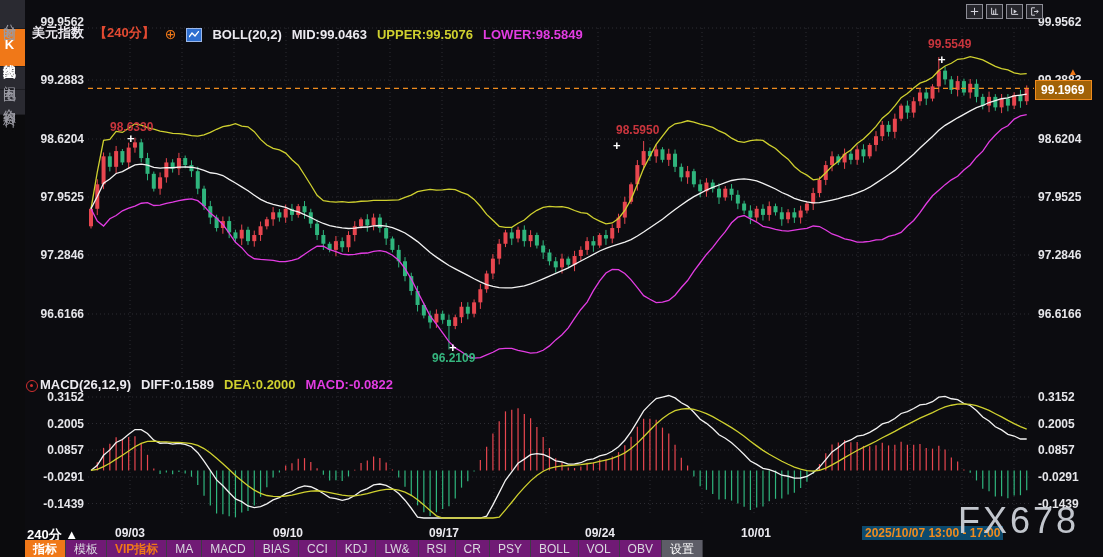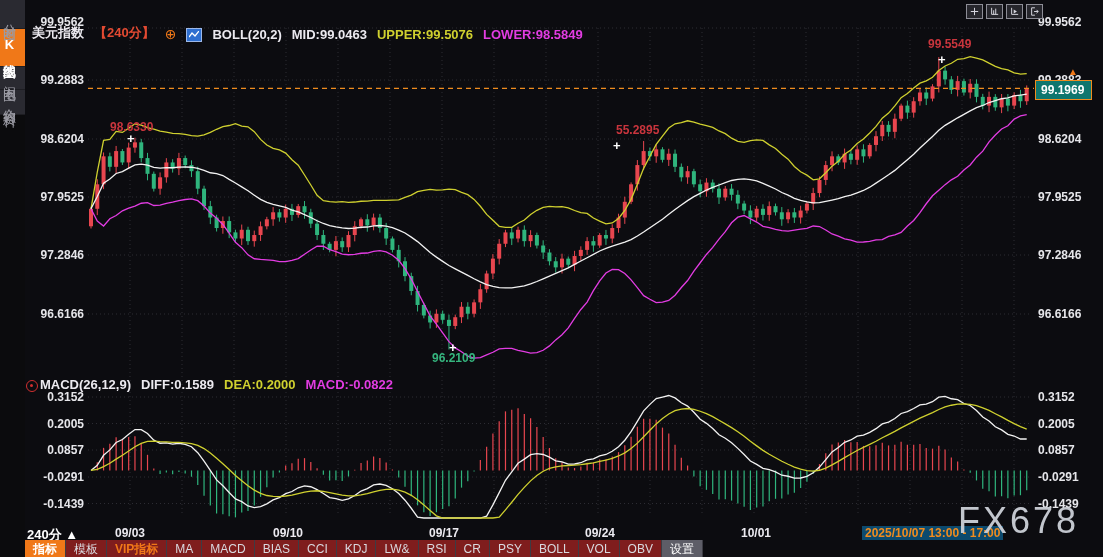--- a/index.html
+++ b/index.html
@@ -30,21 +30,21 @@
   
   .axlab{position:absolute;font-size:12px;font-weight:bold;color:#e6e6ea;z-index:3;}
   .axlab.l{left:28px;width:56px;text-align:right;}
   .axlab.r{left:1038px;width:62px;text-align:left;}
   
   .ann{position:absolute;font-size:12px;font-weight:bold;z-index:3;}
   .ann.red{color:#c9353d;}
   .ann.green{color:#35b57e;}
   .cross{position:absolute;color:#fff;font-size:13px;font-weight:bold;z-index:3;line-height:10px;}
   
-  .price-tag{position:absolute;left:1035px;top:80px;z-index:4;border:1px solid #f08c1e;background:#0f766e;
+  .price-tag{position:absolute;left:1035px;top:80px;z-index:4;border:1px solid #f08c1e;background:#a16207;
              color:#fff;font-size:12px;font-weight:bold;padding:2px 7px 2px 5px;}
   .price-marker{position:absolute;left:1068px;top:66px;color:#f07818;font-size:10px;z-index:4;}
   
   .macd-hdr{position:absolute;left:40px;top:377px;z-index:3;display:flex;gap:10px;font-size:13px;
             font-weight:bold;white-space:nowrap;}
   .macd-hdr .t{color:#eceaf0;}
   .macd-hdr .diff{color:#eceaf0;}
   .macd-hdr .dea{color:#cfd02f;}
   .macd-hdr .m{color:#e23ce2;}
   .macd-alert{position:absolute;left:26px;top:380px;width:10px;height:10px;border:1.5px solid #d12f2f;
@@ -54,21 +54,21 @@
   
   .xrow{position:absolute;left:0;top:523px;width:1103px;height:18px;z-index:3;}
   .period-lab{position:absolute;left:27px;top:3px;color:#ffffff;font-size:13px;font-weight:bold;cursor:pointer;}
   .xdate{position:absolute;top:3px;width:60px;text-align:center;font-size:12px;font-weight:bold;color:#eceaf0;}
   .xcur{position:absolute;left:862px;top:3px;color:#f08c1e;font-size:12px;font-weight:bold;
         background:#0c4a6e;padding:0 3px;}
   .watermark{position:absolute;left:958px;top:500px;font-size:36px;letter-spacing:3px;color:#ccd0d8;
              z-index:5;opacity:.95;}
   
   .toolbar{position:absolute;left:25px;bottom:0;height:17px;display:flex;z-index:6;font-size:12px;}
-  .tb{background:#7f1d1d;color:#d9d9df;padding:1px 8px 0 8px;border-right:1px solid #3c3c44;
+  .tb{background:#701a75;color:#d9d9df;padding:1px 8px 0 8px;border-right:1px solid #3c3c44;
       cursor:pointer;white-space:nowrap;display:flex;align-items:center;}
   .tb.active{background:#f07818;color:#fff;font-weight:bold;}
   .tb.vip{color:#f07818;font-weight:bold;}
   .tb.gray{background:#5d5d67;color:#fff;}
 </style>
 </head>
 <body>
 
 <div class="stage">
   <svg id="plot" width="1103" height="557">
@@ -627,21 +627,21 @@
   <div class="axlab l" style="top:470px">-0.0291</div>
   <div class="axlab l" style="top:497px">-0.1439</div>
   <div class="axlab r" style="top:390px">0.3152</div>
   <div class="axlab r" style="top:417px">0.2005</div>
   <div class="axlab r" style="top:443px">0.0857</div>
   <div class="axlab r" style="top:470px">-0.0291</div>
   <div class="axlab r" style="top:497px">-0.1439</div>
 
   <div class="ann red" style="left:110px;top:120px">98.6330</div>
   <div class="cross" style="left:127px;top:134px">+</div>
-  <div class="ann red" style="left:616px;top:123px">55.2895</div>
+  <div class="ann red" style="left:616px;top:123px">98.5950</div>
   <div class="cross" style="left:613px;top:141px">+</div>
   <div class="ann red" style="left:928px;top:37px">99.5549</div>
   <div class="cross" style="left:938px;top:55px">+</div>
   <div class="ann green" style="left:432px;top:351px">96.2109</div>
   <div class="cross" style="left:449px;top:343px">+</div>
 
   <div class="price-marker">▲</div>
   <div class="price-tag">99.1969</div>
 
   <div class="macd-alert"></div>

